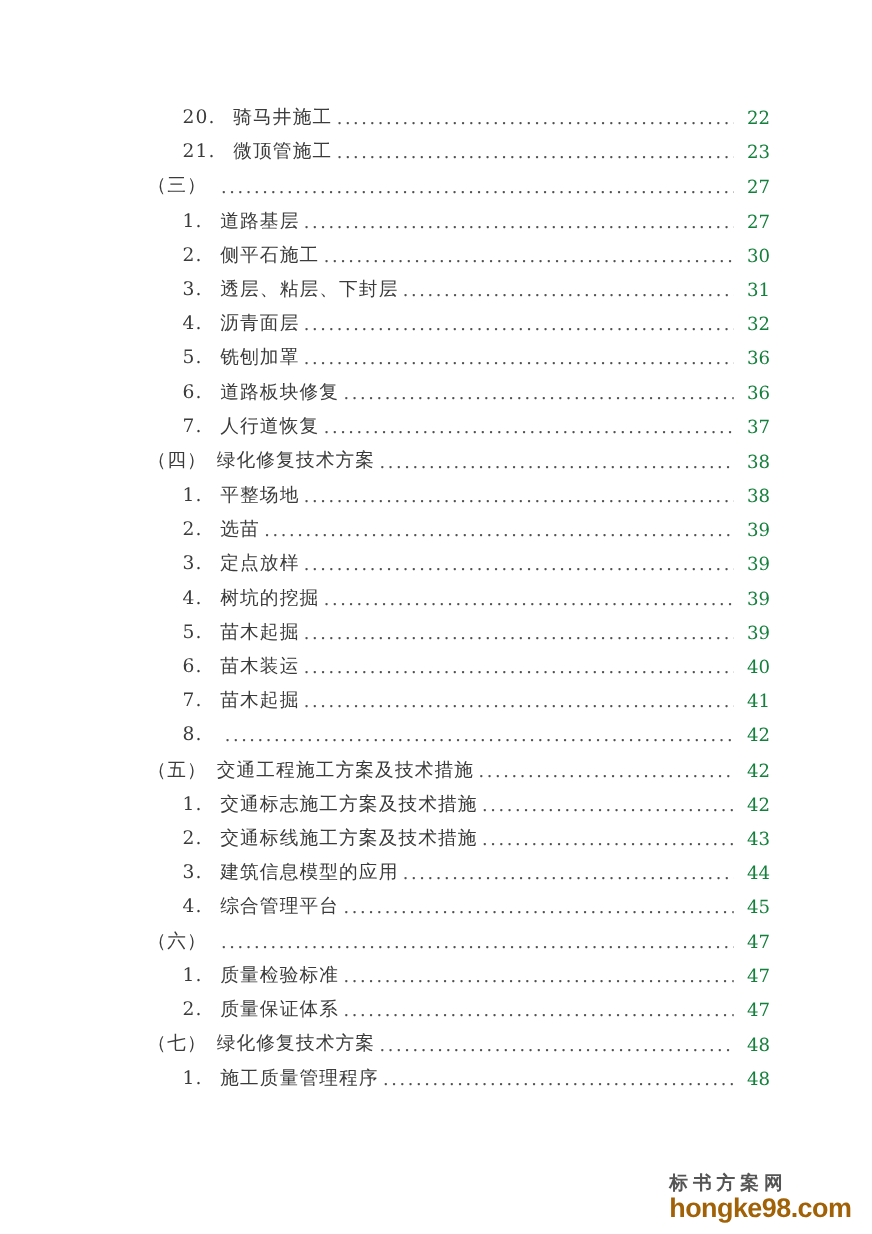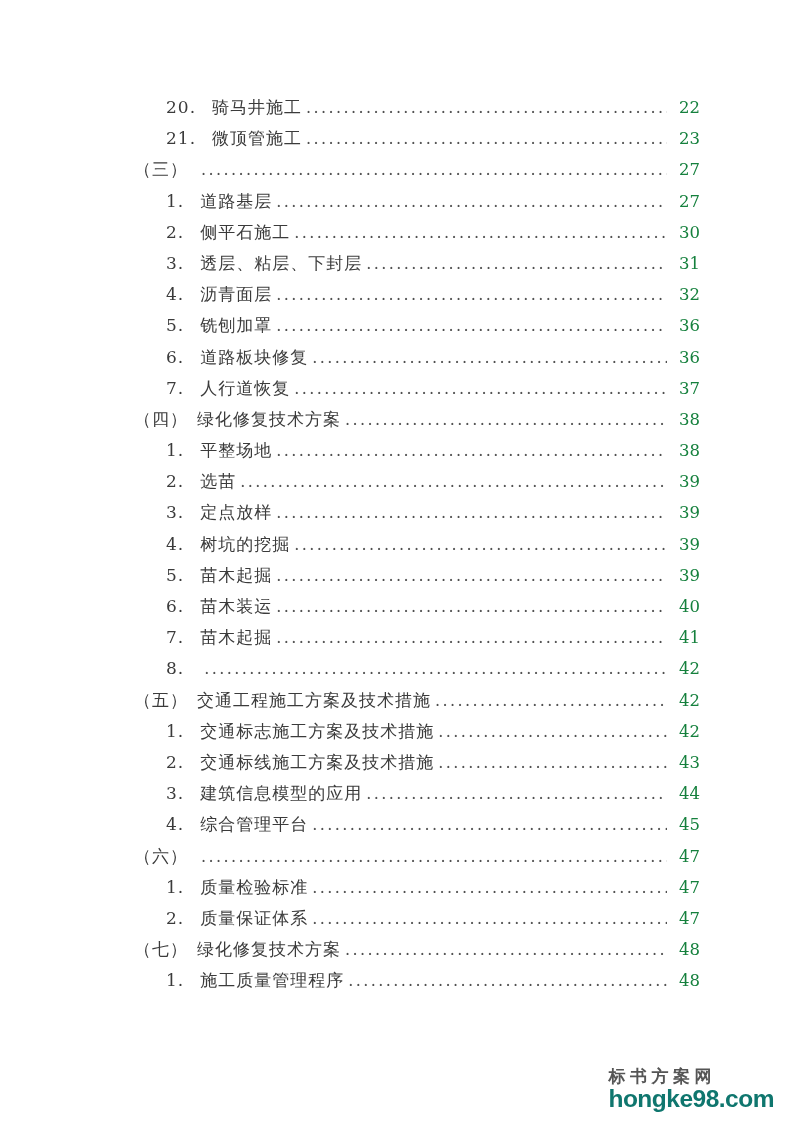--- a/index.html
+++ b/index.html
@@ -83,21 +83,21 @@
     letter-spacing: 4.5px;
     margin-right: 2px;
     color: #555555;
   }
   .wm-url {
     font-family: "Liberation Sans", "DejaVu Sans", sans-serif;
     font-weight: bold;
     font-size: 24.5px;
     letter-spacing: -0.5px;
     margin-top: 2px;
-    color: #0f766e;
+    color: #a16207;
   }
 </style>
 </head>
 <body>
 
 <div class="page">
 
   <div class="toc" id="toc">
       <div class="toc-row lvl-item">
         <span class="toc-num">20.</span>

